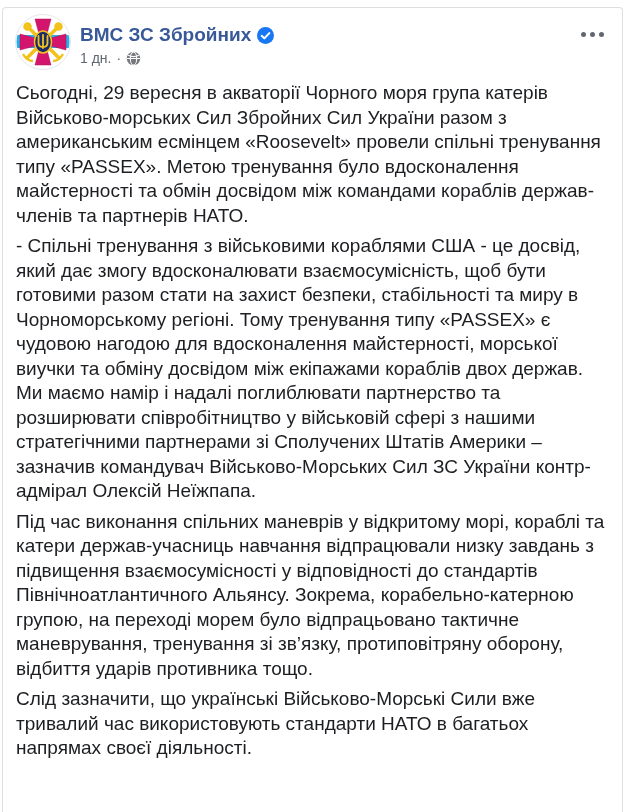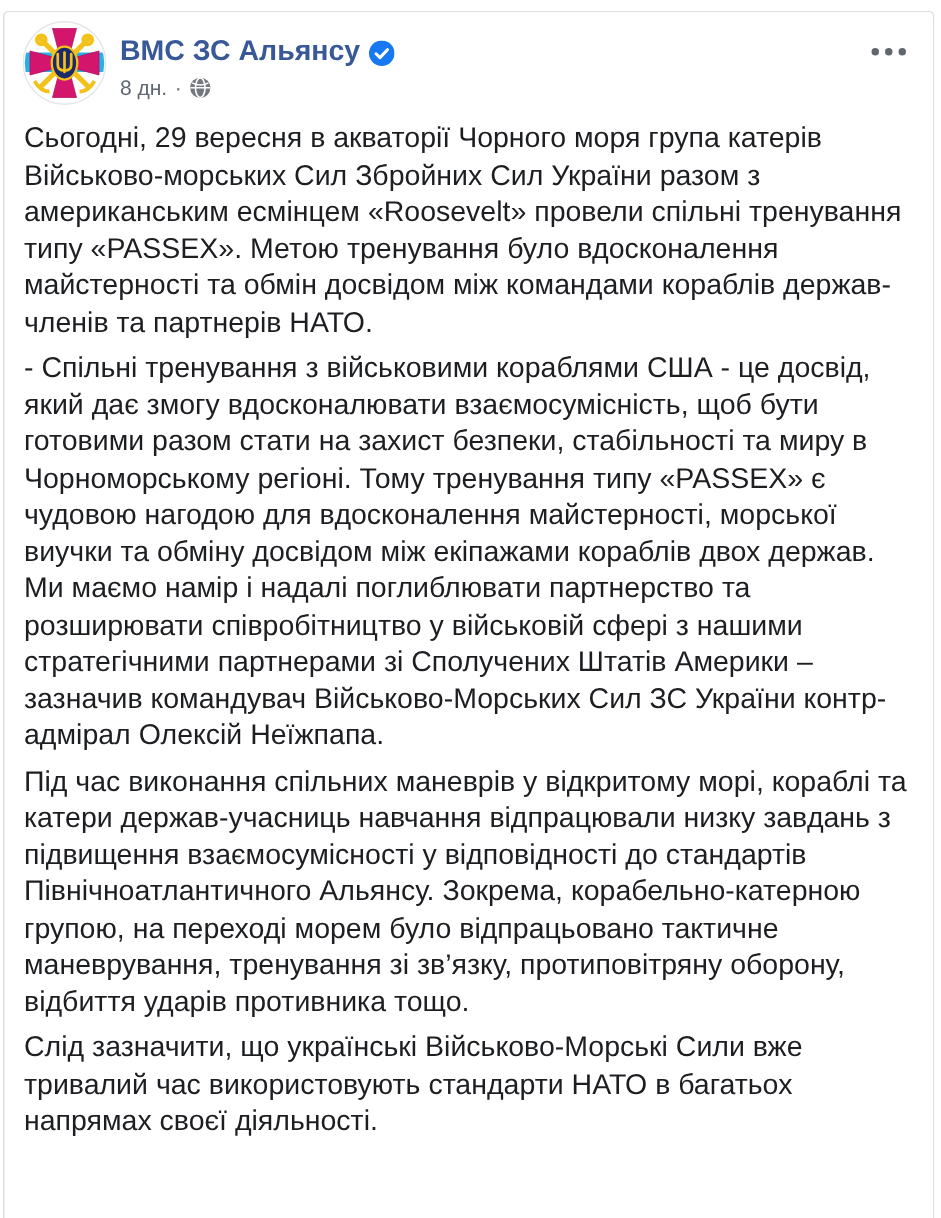--- a/index.html
+++ b/index.html
@@ -139,30 +139,30 @@
           <g stroke="#f2c21b" stroke-width="1.8" fill="none" stroke-linecap="round">
             <path d="M23.5,22 v7 q0,4 4.5,4 q4.5,0 4.5,-4 v-7"></path>
             <path d="M28,21 v13"></path>
           </g>
         </g>
       </svg>
     </a>
 
     <div class="header-info">
       <div class="name-row">
-        <a class="page-name">ВМС ЗС Альянсу</a>
+        <a class="page-name">ВМС ЗС Збройних</a>
         <span class="verified">
           <svg viewBox="0 0 20 20">
             <circle cx="10" cy="10" r="10" fill="#1877f2"></circle>
             <path d="M5.5 10.4 L8.6 13.4 L14.5 7.2" fill="none" stroke="#ffffff" stroke-width="2.4" stroke-linecap="round" stroke-linejoin="round"></path>
           </svg>
         </span>
       </div>
       <div class="meta-row">
-        <a class="timestamp">8 дн.</a>
+        <a class="timestamp">1 дн.</a>
         <span class="dot-sep">·</span>
         <span class="globe">
           <svg viewBox="0 0 16 16">
             <circle cx="8" cy="8" r="7.2" fill="#75797f"></circle>
             <g stroke="#ffffff" stroke-width="1.1" fill="none">
               <line x1="1" y1="8" x2="15" y2="8"></line>
               <ellipse cx="8" cy="8" rx="3.4" ry="7"></ellipse>
               <path d="M2.2 4.5 q5.8,3 11.6,0"></path>
             </g>
           </svg>

